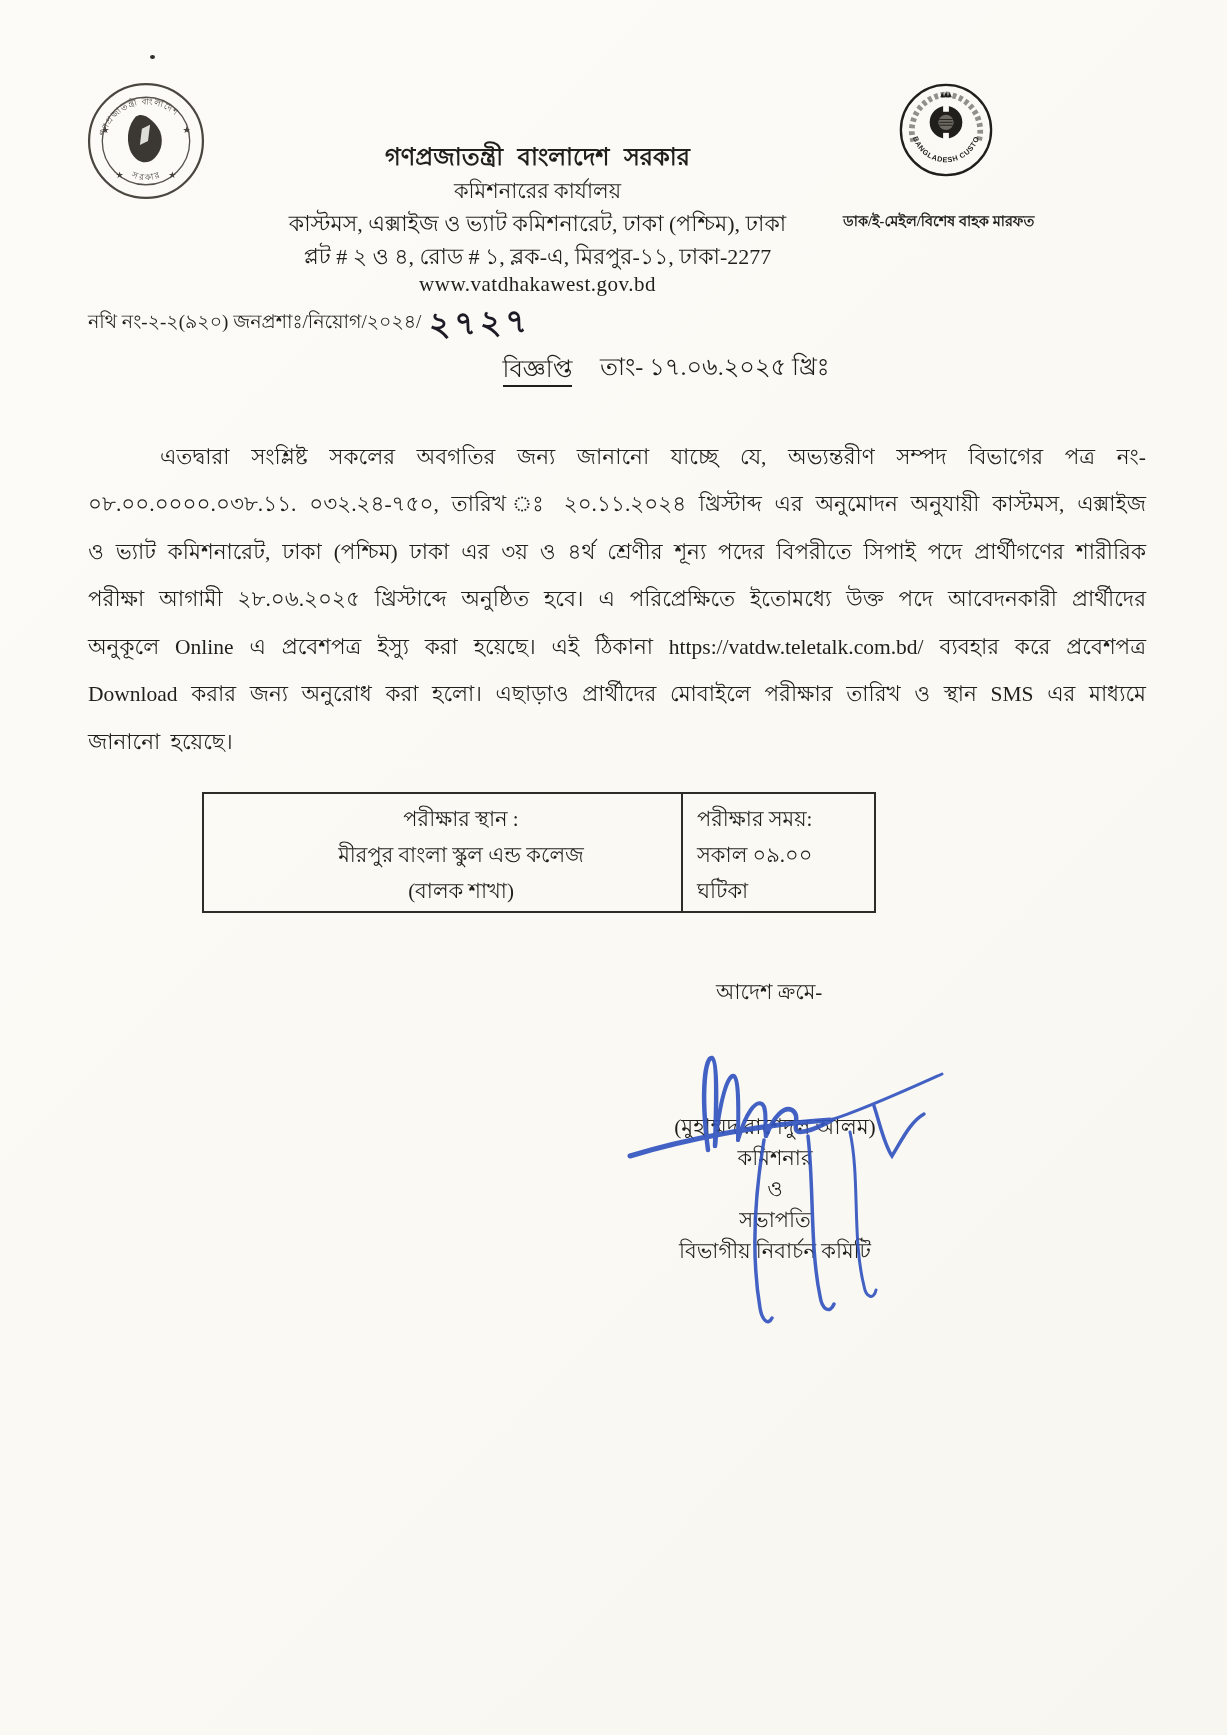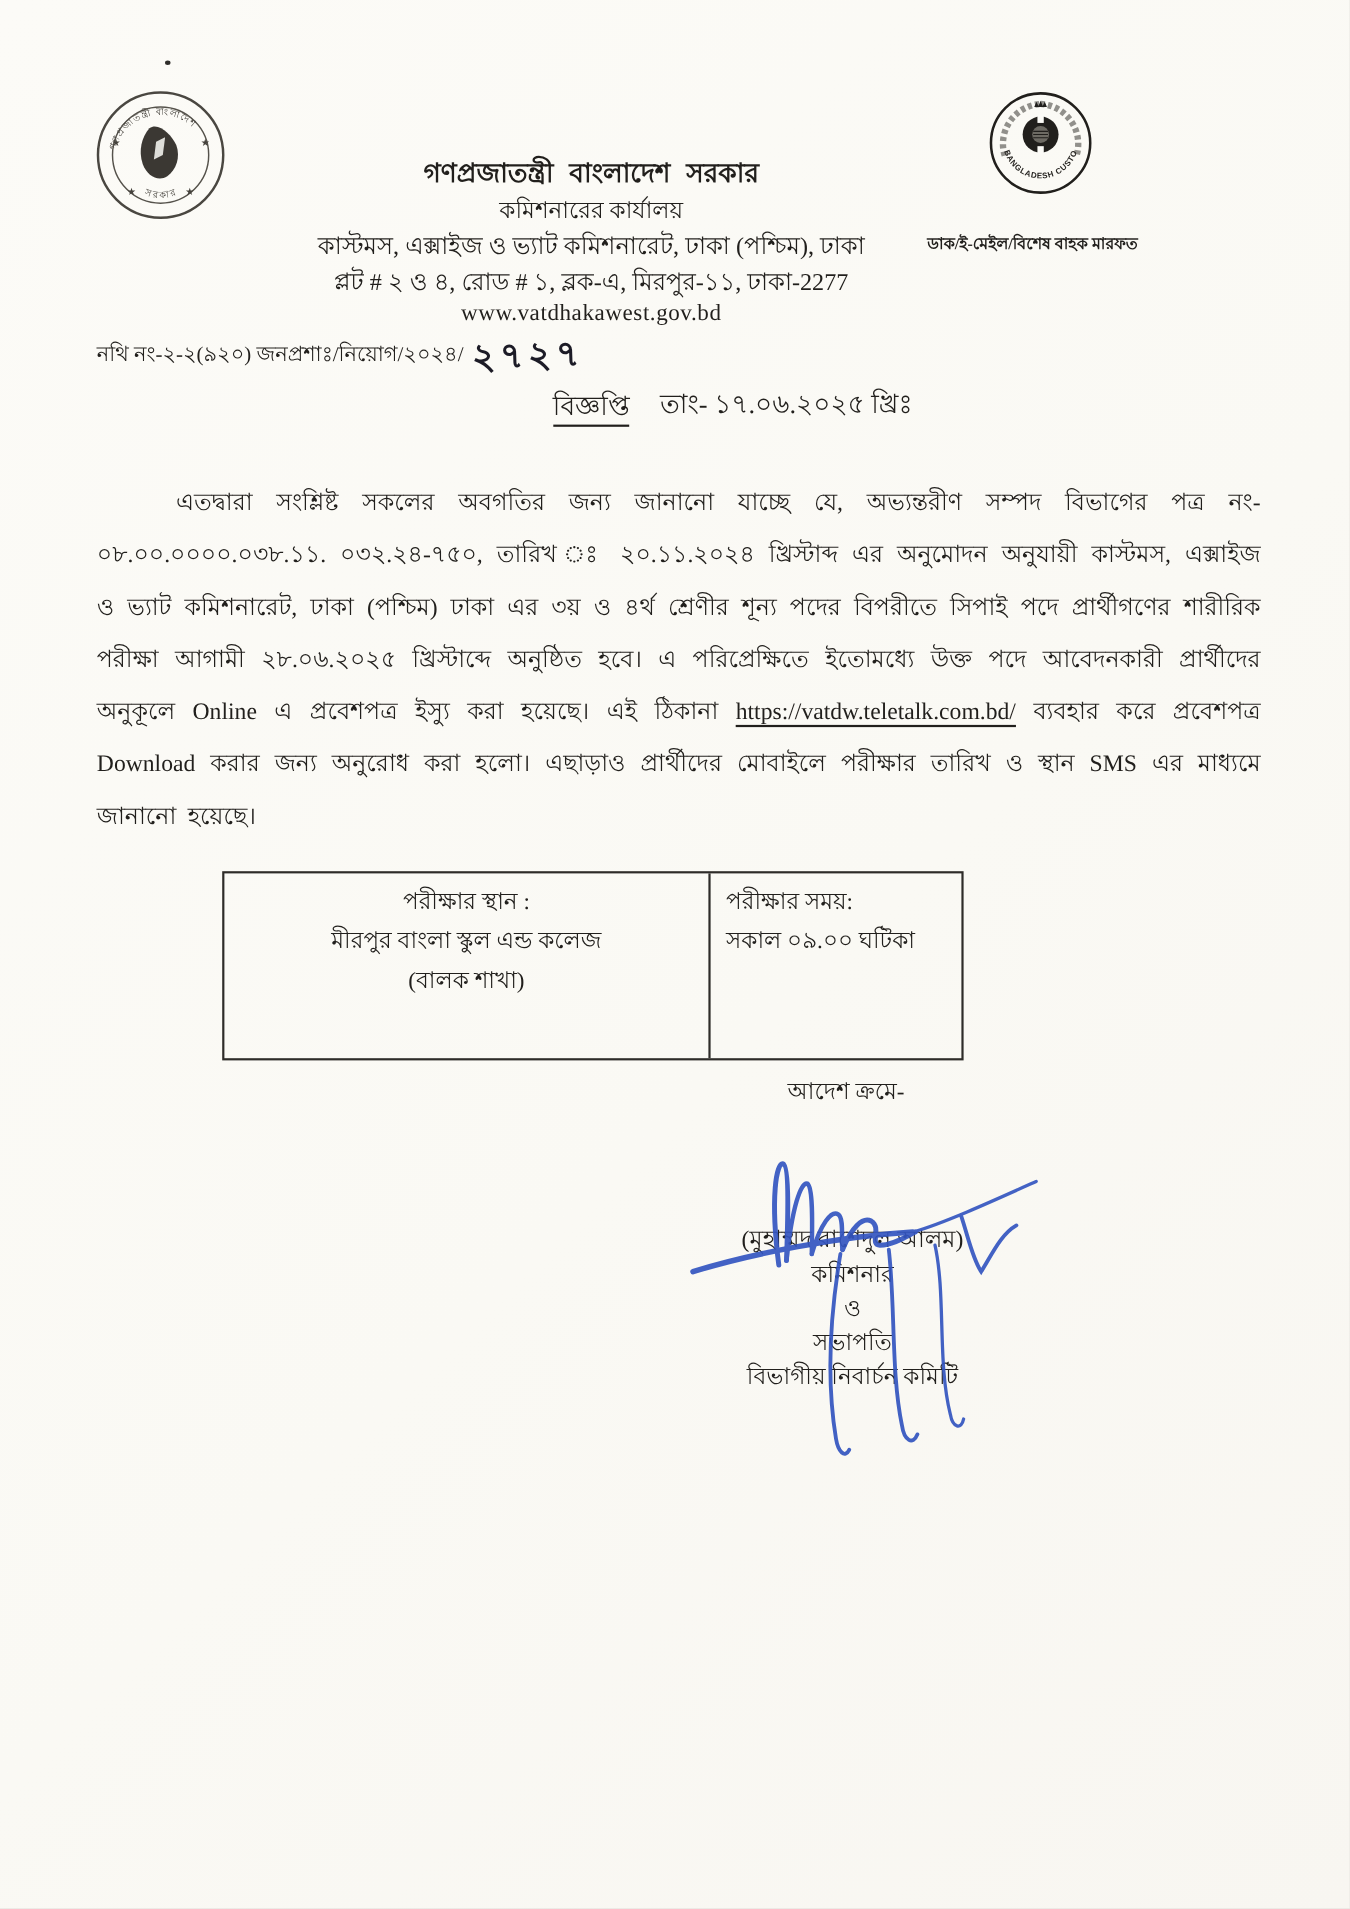--- a/index.html
+++ b/index.html
@@ -25,24 +25,24 @@
     transform:rotate(-2deg);vertical-align:-6px;margin-left:8px;letter-spacing:4px;
   }
   .dateline{top:301px;left:600px;font-size:24px;margin-top:47px;}
   .title{top:350px;font-size:24px;font-weight:400;}
   .title span{border-bottom:2px solid #211f1c;padding-bottom:3px;}
   .body{
     top:412px;left:88px;width:1058px;
     font-size:21.5px;line-height:47.5px;
     text-align:justify;word-spacing:5px;text-indent:72px;
   }
-  .u{text-decoration:underline;text-underline-offset:5px;}
+  .u{text-underline-offset:5px;}
   .extable{
-    top:792px;left:202px;width:674px;height:172px;
-    border:2px solid #2e2c29;display:flex;box-sizing:border-box;
+    top:792px;left:202px;width:674px;height:121px;
+    border:2px solid #2e2c29;display:flex;box-sizing:border-box;padding-left:37px;
   }
   .cell-venue{
     width:440px;box-sizing:border-box;text-align:center;
     font-size:21px;line-height:36px;padding-top:7px;
   }
   .cell-time{
     flex:1;box-sizing:border-box;border-left:2px solid #2e2c29;
     font-size:21px;line-height:36px;padding:7px 12px 0 14px;
   }
   .byorder{top:976px;left:716px;font-size:21px;}

